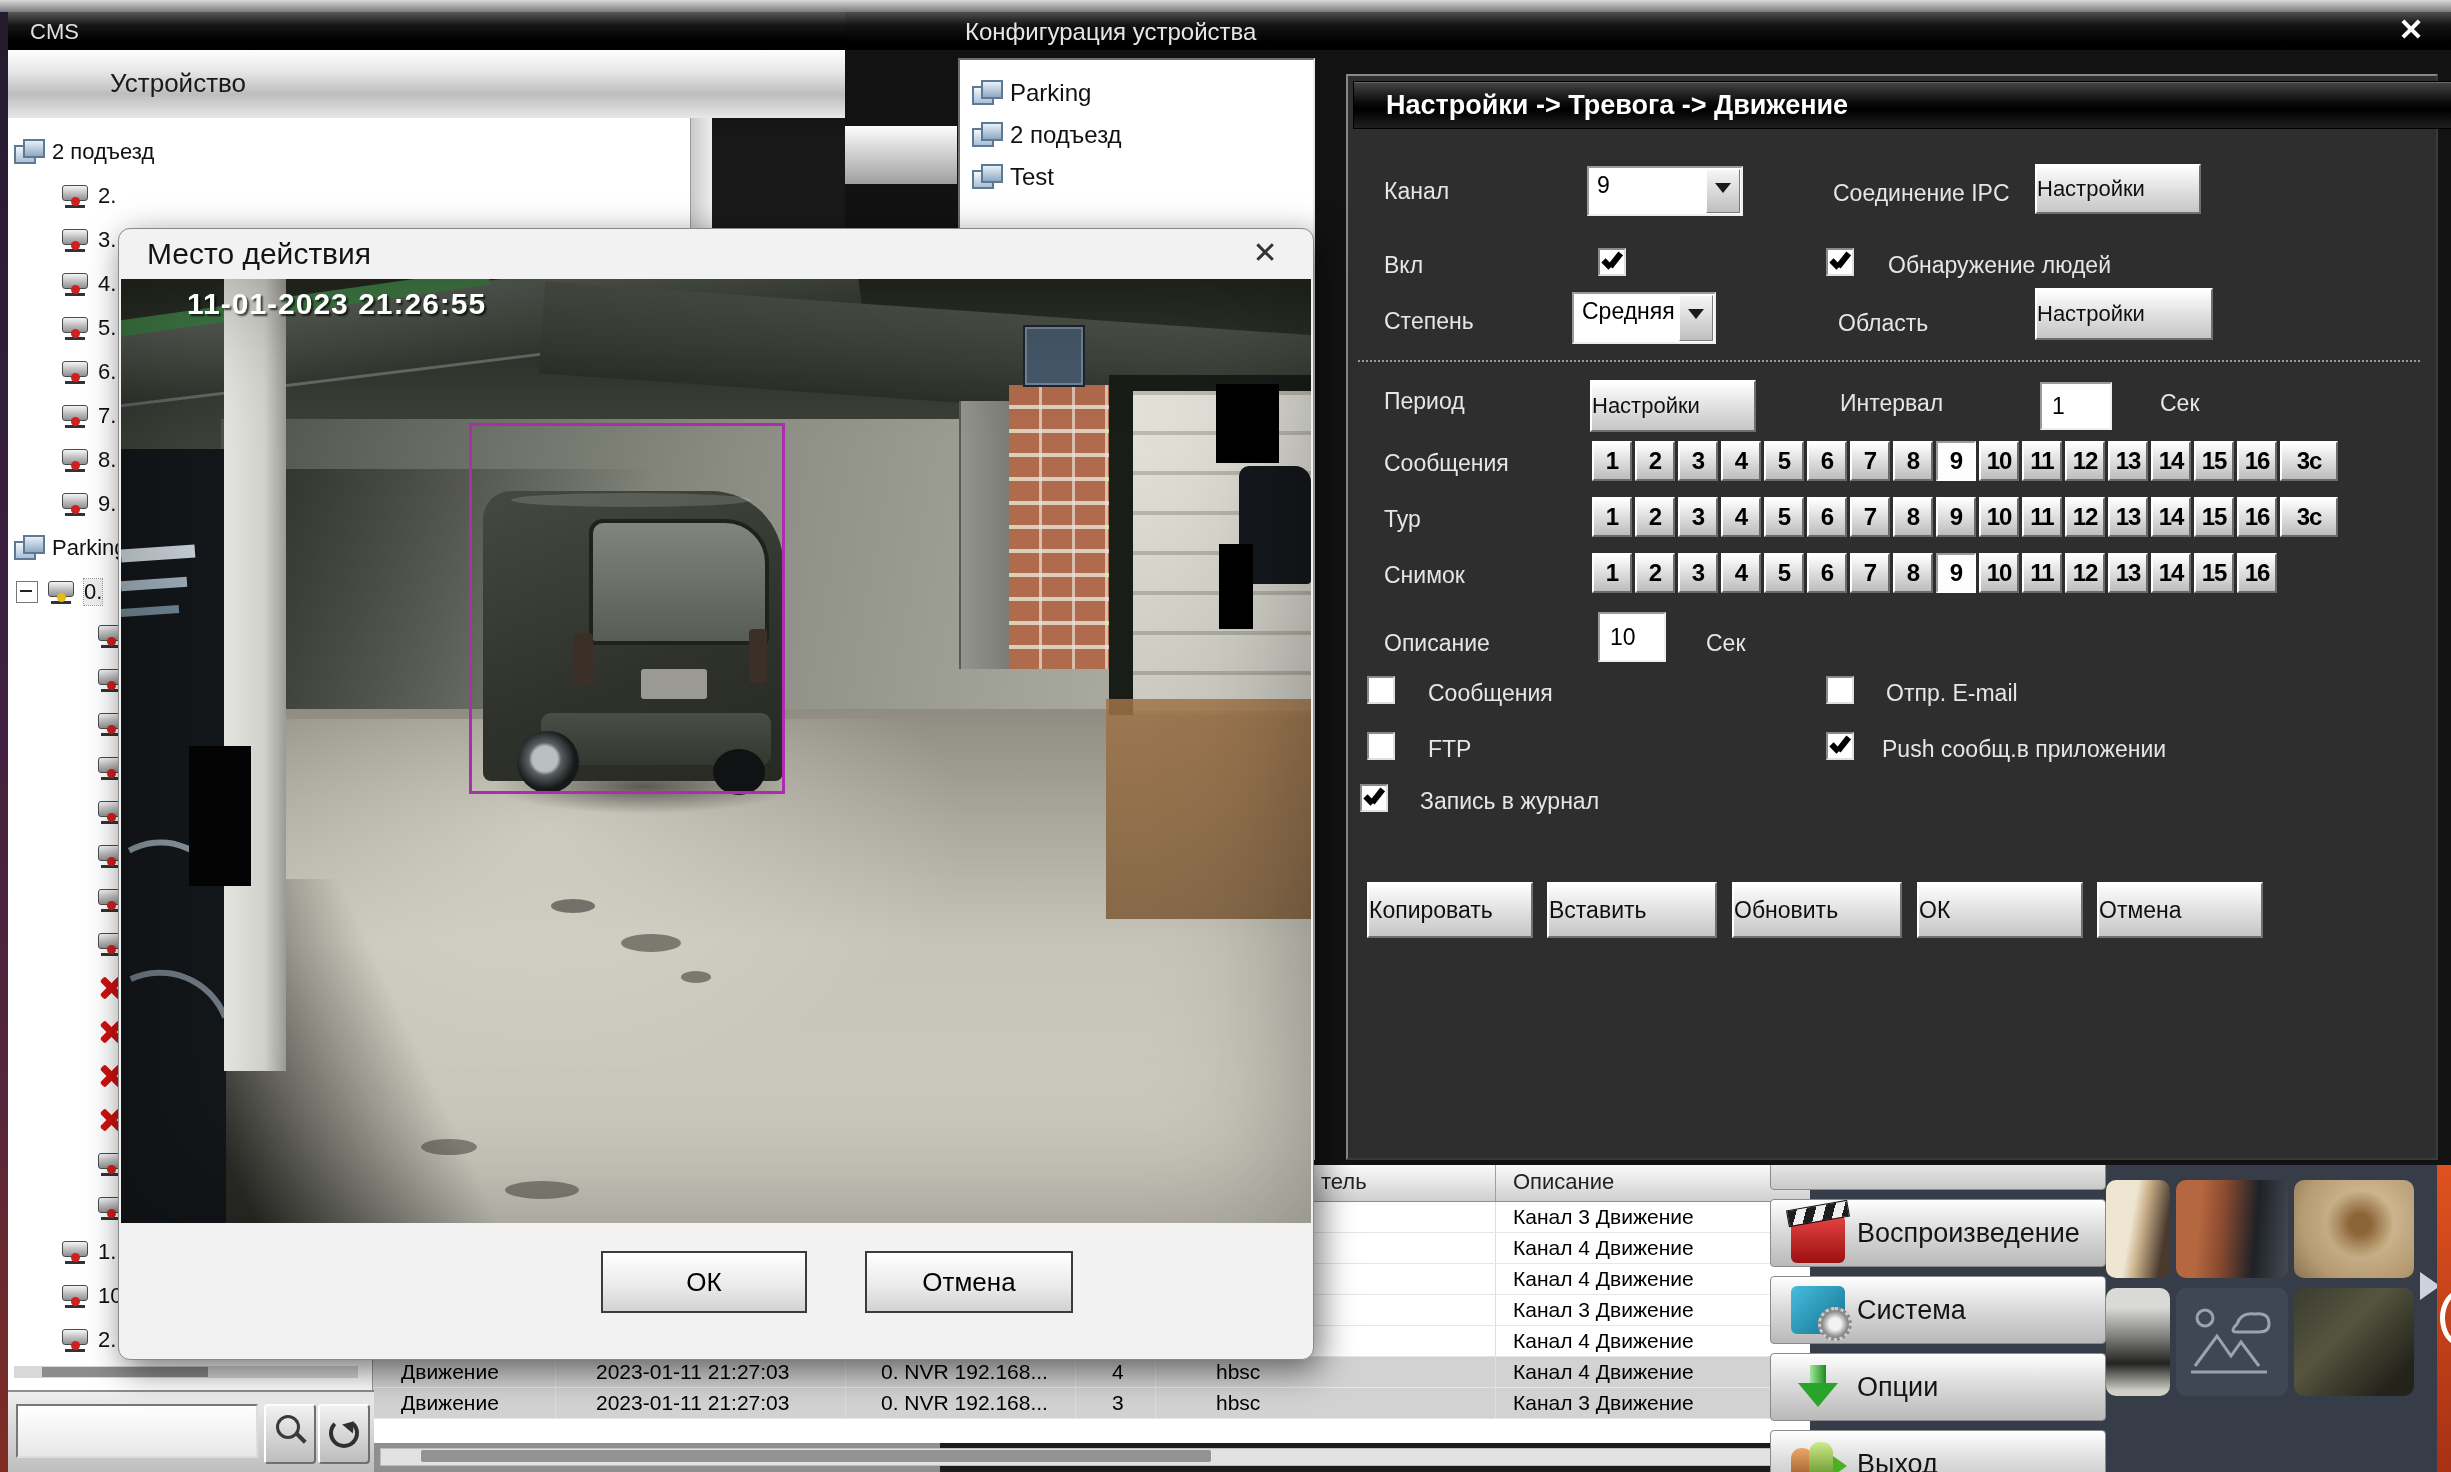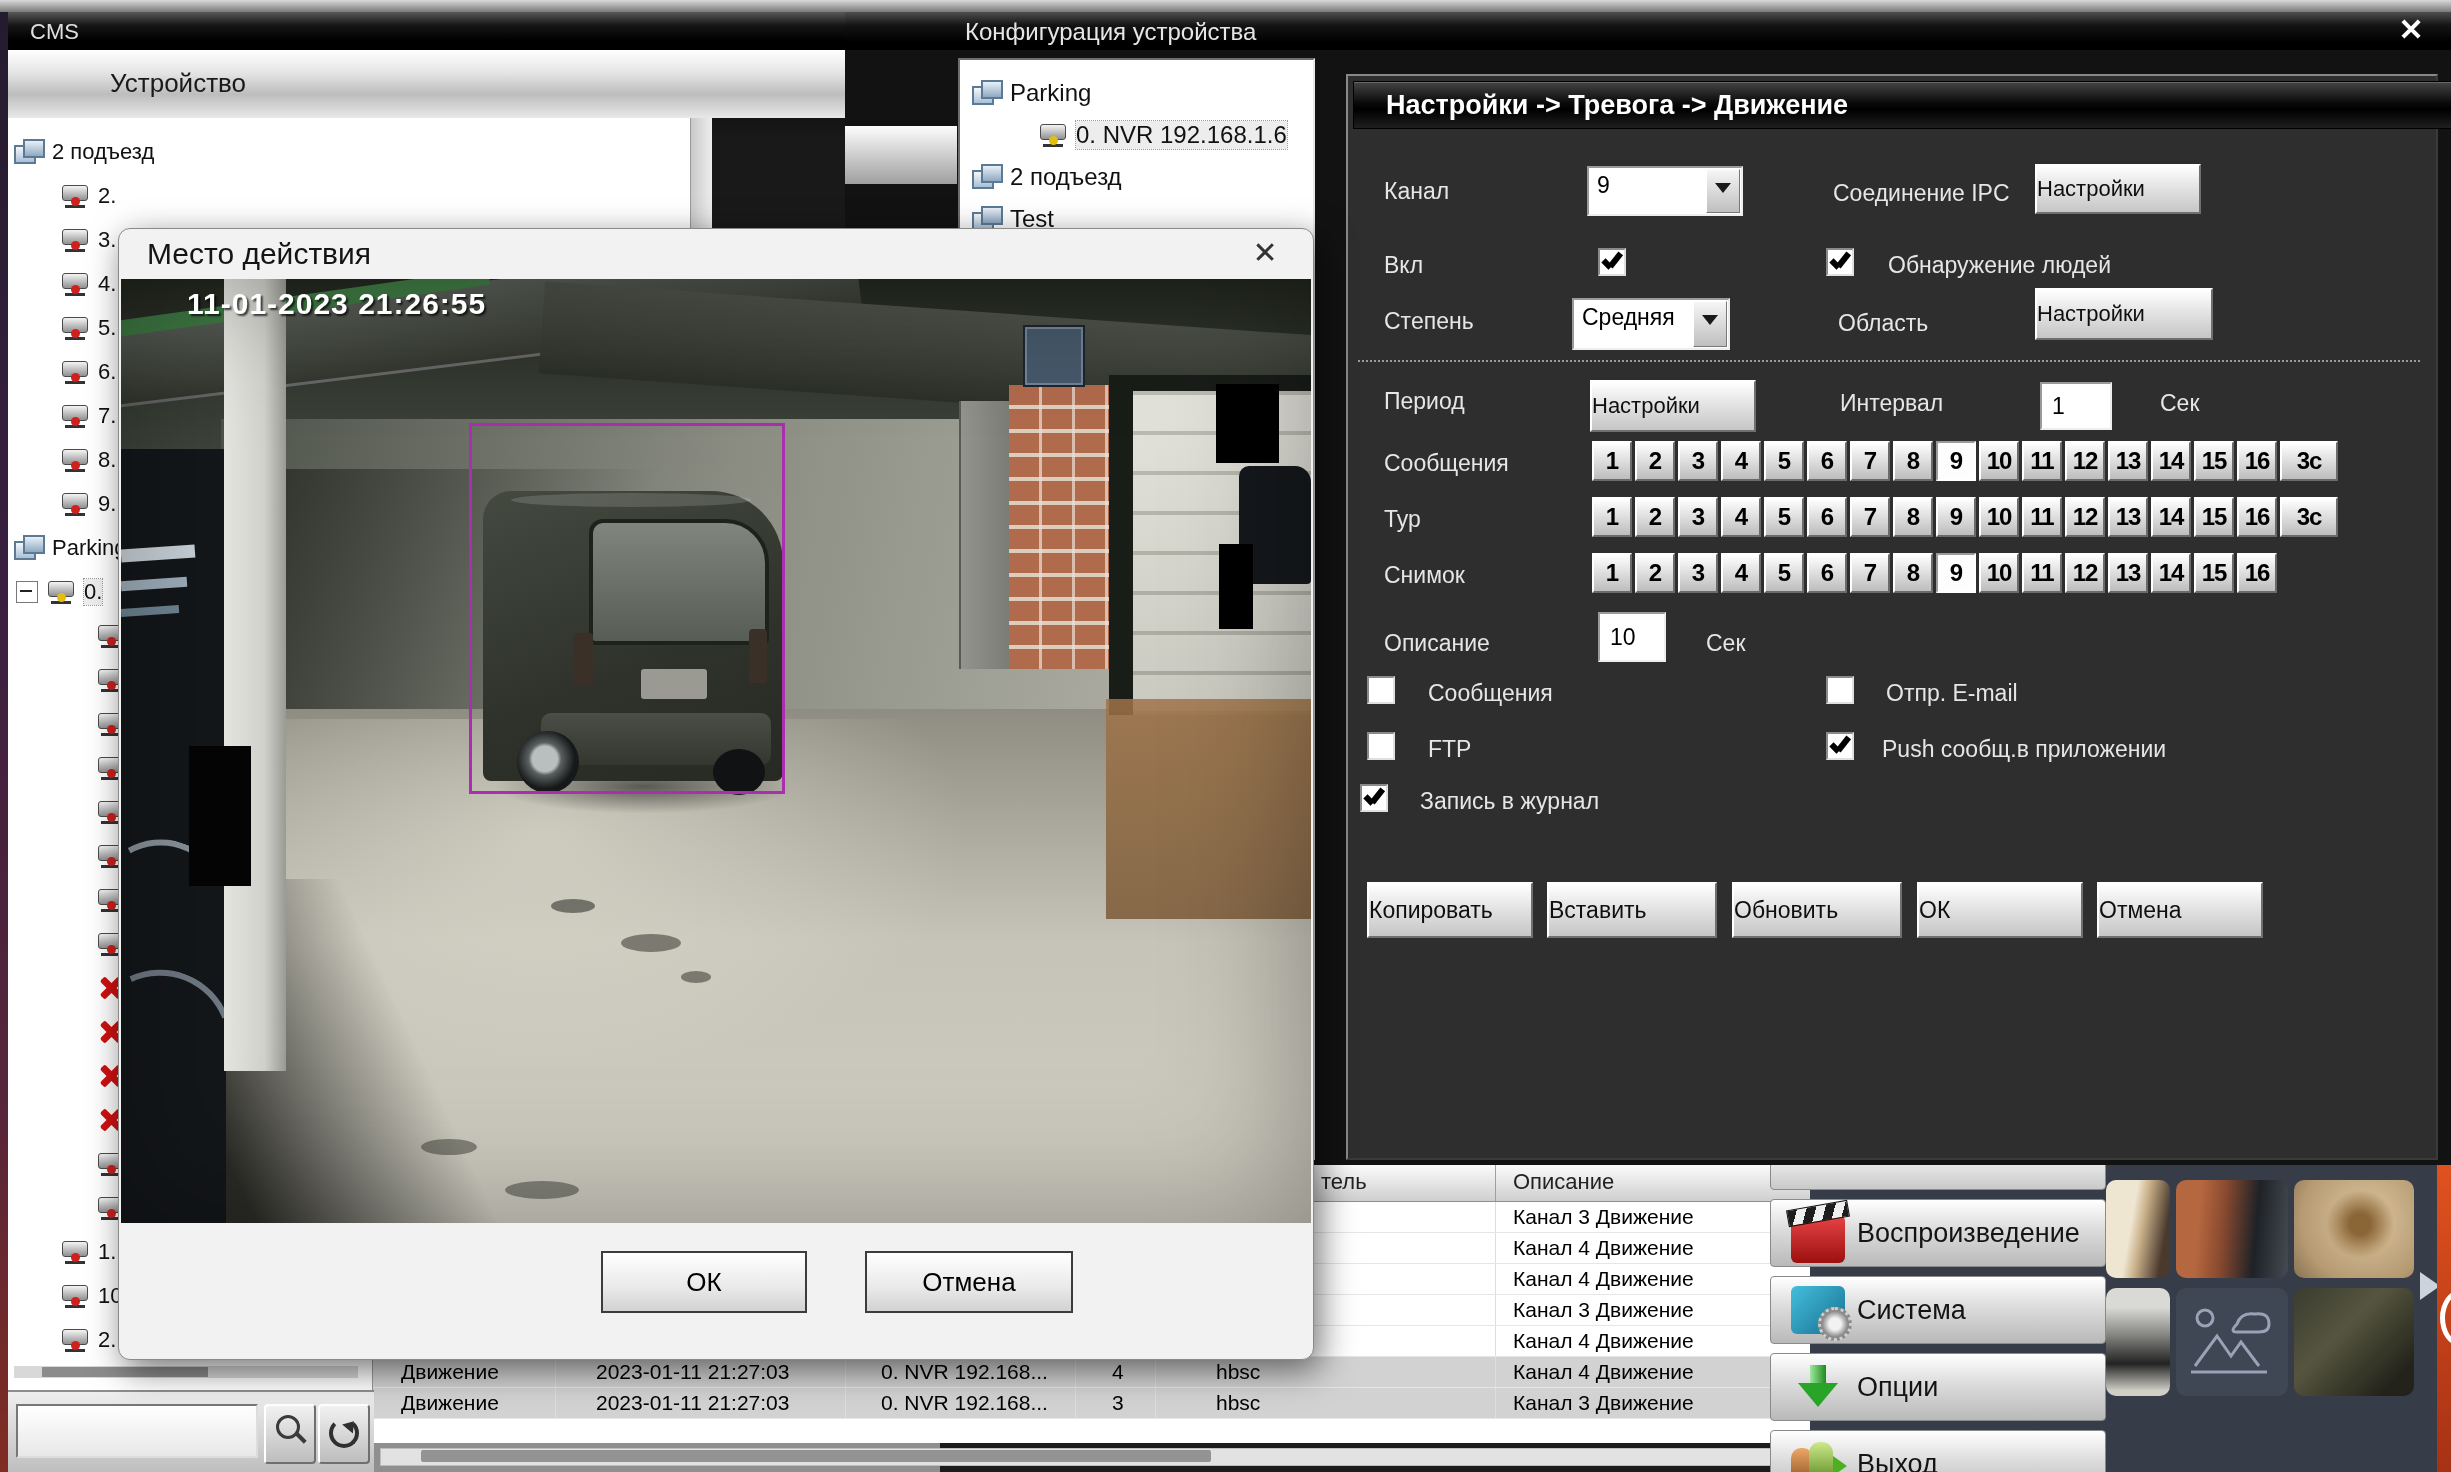--- a/index.html
+++ b/index.html
@@ -521,28 +521,20 @@
     </div>
     <div class="cfg-sliver"></div>
     <div id="cfg-tree">
         <div class="trow cfg" style="padding-left:12px">
           <span class="ic icg">
             <i class="g1"></i>
             <i class="g2"></i>
           </span>
           <span class="tlabel">Parking</span>
         </div>
-        <div class="trow cfg" style="padding-left:78px">
-          <span class="ic icc icnvr">
-            <i class="cb"></i>
-            <i class="cs"></i>
-            <i class="cd"></i>
-          </span>
-          <span class="tlabel sel-label">0. NVR 192.168.1.6</span>
-        </div>
         <div class="trow cfg" style="padding-left:12px">
           <span class="ic icg">
             <i class="g1"></i>
             <i class="g2"></i>
           </span>
           <span class="tlabel">2 подъезд</span>
         </div>
         <div class="trow cfg" style="padding-left:12px">
           <span class="ic icg">
             <i class="g1"></i>
@@ -564,21 +556,21 @@
       </div>
       <span class="slabel" style="left:463px;top:104px">Соединение IPC</span>
       <div class="sbtn" style="left:687px;top:88px;width:166px;height:50px;line-height:46px">Настройки</div>
 
       <span class="slabel" style="left:14px;top:176px">Вкл</span>
       <span class="scheck on" style="left:250px;top:172px"></span>
       <span class="scheck on" style="left:478px;top:172px"></span>
       <span class="slabel" style="left:518px;top:176px">Обнаружение людей</span>
 
       <span class="slabel" style="left:14px;top:232px">Степень</span>
-      <div class="scombo" style="left:224px;top:222px;width:158px;height:52px">
+      <div class="scombo" style="left:224px;top:216px;width:144px;height:52px">
         <span class="val">Средняя</span>
         <span class="cbtn">
             <span class="tri"></span>
           </span>
       </div>
       <span class="slabel" style="left:468px;top:234px">Область</span>
       <div class="sbtn" style="left:687px;top:212px;width:178px;height:52px;line-height:48px">Настройки</div>
 
       <div class="dotline" style="left:10px;top:284px;width:1062px"></div>
 

